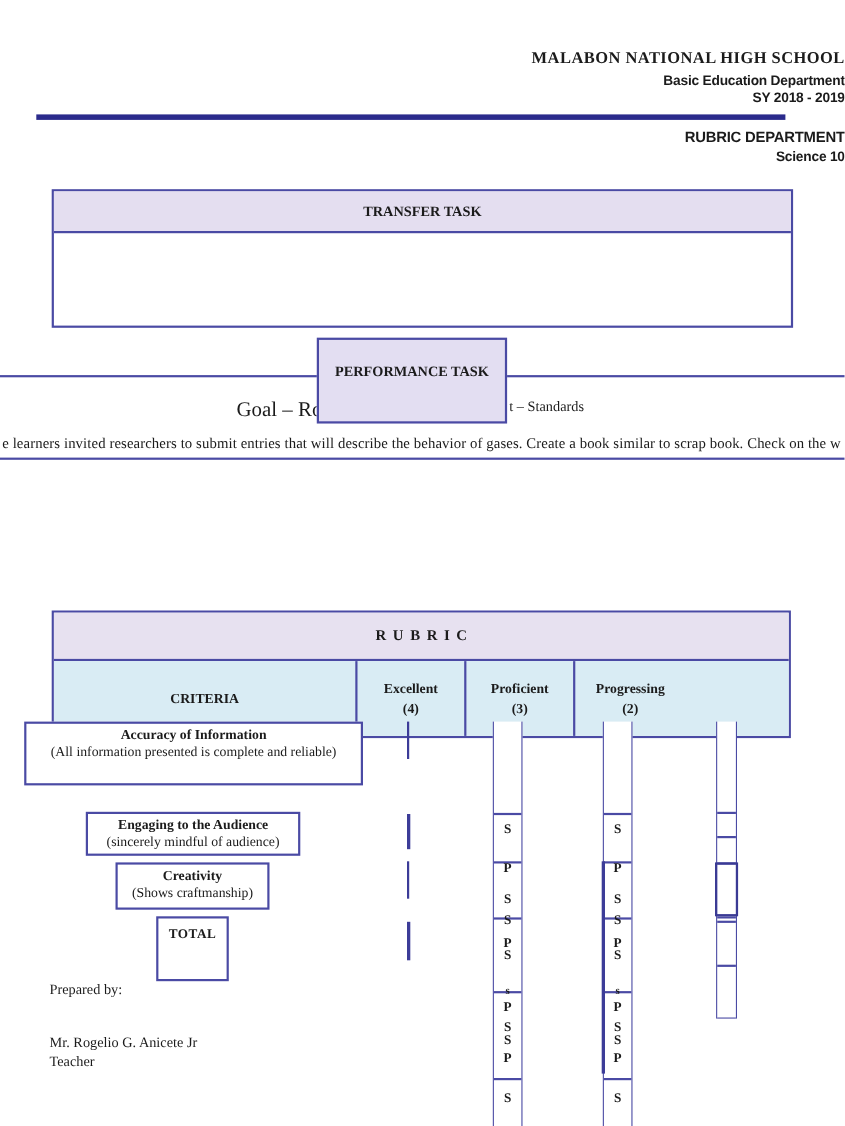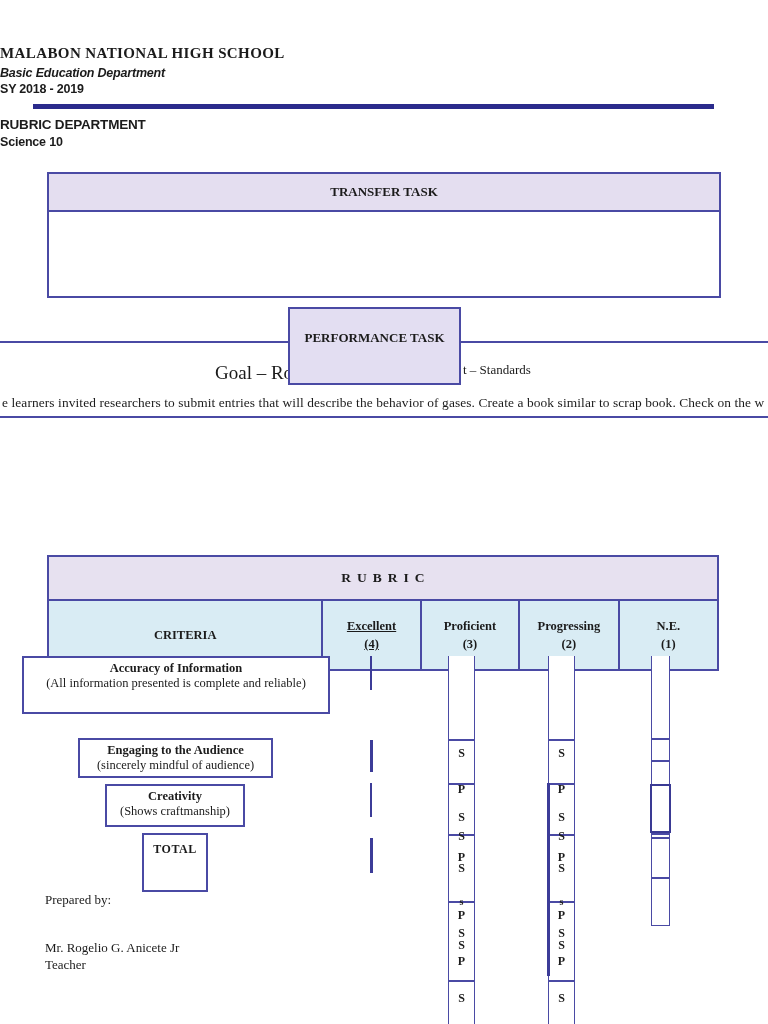--- a/index.html
+++ b/index.html
@@ -1,28 +1,28 @@
 <!DOCTYPE html>
 <html><head>
 <meta charset="utf-8">
 <style>
   html,body{margin:0;padding:0;background:#ffffff;}
   #page{
     position:relative;width:768px;height:1024px;overflow:hidden;background:#ffffff;
     font-family:"Liberation Serif",serif;color:#1b1b1b;
   }
   .abs{position:absolute;}
-  .ctr{left:0;width:768px;text-align:left;}
+  .ctr{left:0;width:768px;text-align:right;}
   .serif{font-family:"Liberation Serif",serif;}
   .sans{font-family:"Liberation Sans",sans-serif;}
   .b{font-weight:bold;}
 
   
   .school{top:45px;font-size:15px;letter-spacing:.4px;}
-  .dept-line{top:66px;font-size:12.5px;letter-spacing:-.2px;font-style:italic;}
+  .dept-line{top:66px;font-size:12.5px;letter-spacing:-.2px;}
   .sy-line{top:82px;font-size:12.5px;letter-spacing:-.2px;}
   .navy-rule{left:33px;top:104px;width:681px;height:4.5px;background:#2b2b8c;}
   .sci-dept{top:117px;font-size:13.5px;letter-spacing:-.2px;}
   .subject{top:135px;font-size:12.5px;letter-spacing:-.2px;}
 
   
   .tg-table{left:47px;top:172px;width:674px;height:126px;border:2px solid #4a4aa4;box-sizing:border-box;background:#fff;}
   .tg-head{height:36px;background:#e4def0;border-bottom:2px solid #4a4aa4;display:flex;align-items:center;justify-content:center;font-size:13px;font-weight:bold;}
   .tg-body{padding:12px 10px;font-size:13px;}
 
@@ -37,21 +37,21 @@
 
   
   .rubric-table{left:47px;top:555px;width:672px;border:2px solid #4a4aa4;box-sizing:border-box;}
   .rubric-title-row{height:42px;background:#e7e1f0;border-bottom:2px solid #4a4aa4;display:flex;align-items:center;justify-content:center;
     font-size:13.5px;font-weight:bold;letter-spacing:6px;padding-left:6px;}
   .rubric-head-row{height:68px;display:flex;background:#d9ecf4;}
   .rh-cell{border-right:2px solid #4a4aa4;box-sizing:border-box;display:flex;flex-direction:column;align-items:center;justify-content:center;
     font-size:12.5px;font-weight:bold;line-height:1.45;text-align:center;}
   .rh-cell:last-child{border-right:none;}
   .rh-criteria{width:276px;}
-  .rh-exc{width:99px;text-decoration:underline;}
+  .rh-exc{width:99px;}
   .rh-prof{width:99px;align-items:center;}
   .rh-prog{width:100px;}
   .rh-ne{width:98px;}
 
   
   .crit-box{position:absolute;background:#fff;border:2px solid #4a4aa4;box-sizing:border-box;text-align:center;font-size:12.5px;line-height:1.16;padding-top:3px;}
   .cb-1{left:22px;top:656px;width:308px;height:58px;}
   .cb-2{left:78px;top:738px;width:195px;height:40px;}
   .cb-3{left:105px;top:784px;width:140px;height:43px;}
   .cb-4{left:142px;top:833px;width:66px;height:59px;font-size:12px;padding-top:8px;letter-spacing:.5px;}
@@ -105,24 +105,20 @@
         <span>Excellent</span>
         <span>(4)</span>
       </div>
       <div class="rh-cell rh-prof">
         <span>Proficient</span>
         <span>(3)</span>
       </div>
       <div class="rh-cell rh-prog">
         <span>Progressing</span>
         <span>(2)</span>
-      </div>
-      <div class="rh-cell rh-ne">
-        <span>N.E.</span>
-        <span>(1)</span>
       </div>
     </div>
   </div>
 
   <div class="crit-box cb-1">
     <div class="crit-title">Accuracy of Information</div>
     <div>(All information presented is complete and reliable)</div>
   </div>
   <div class="crit-box cb-3">
     <div class="crit-title">Creativity</div>

